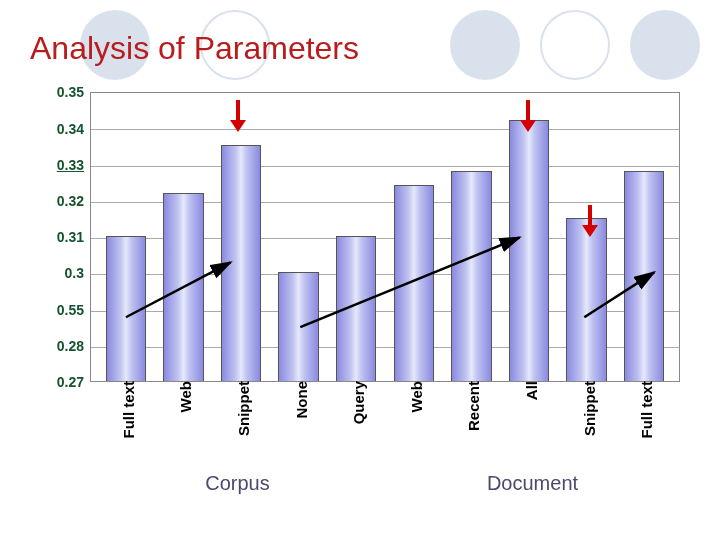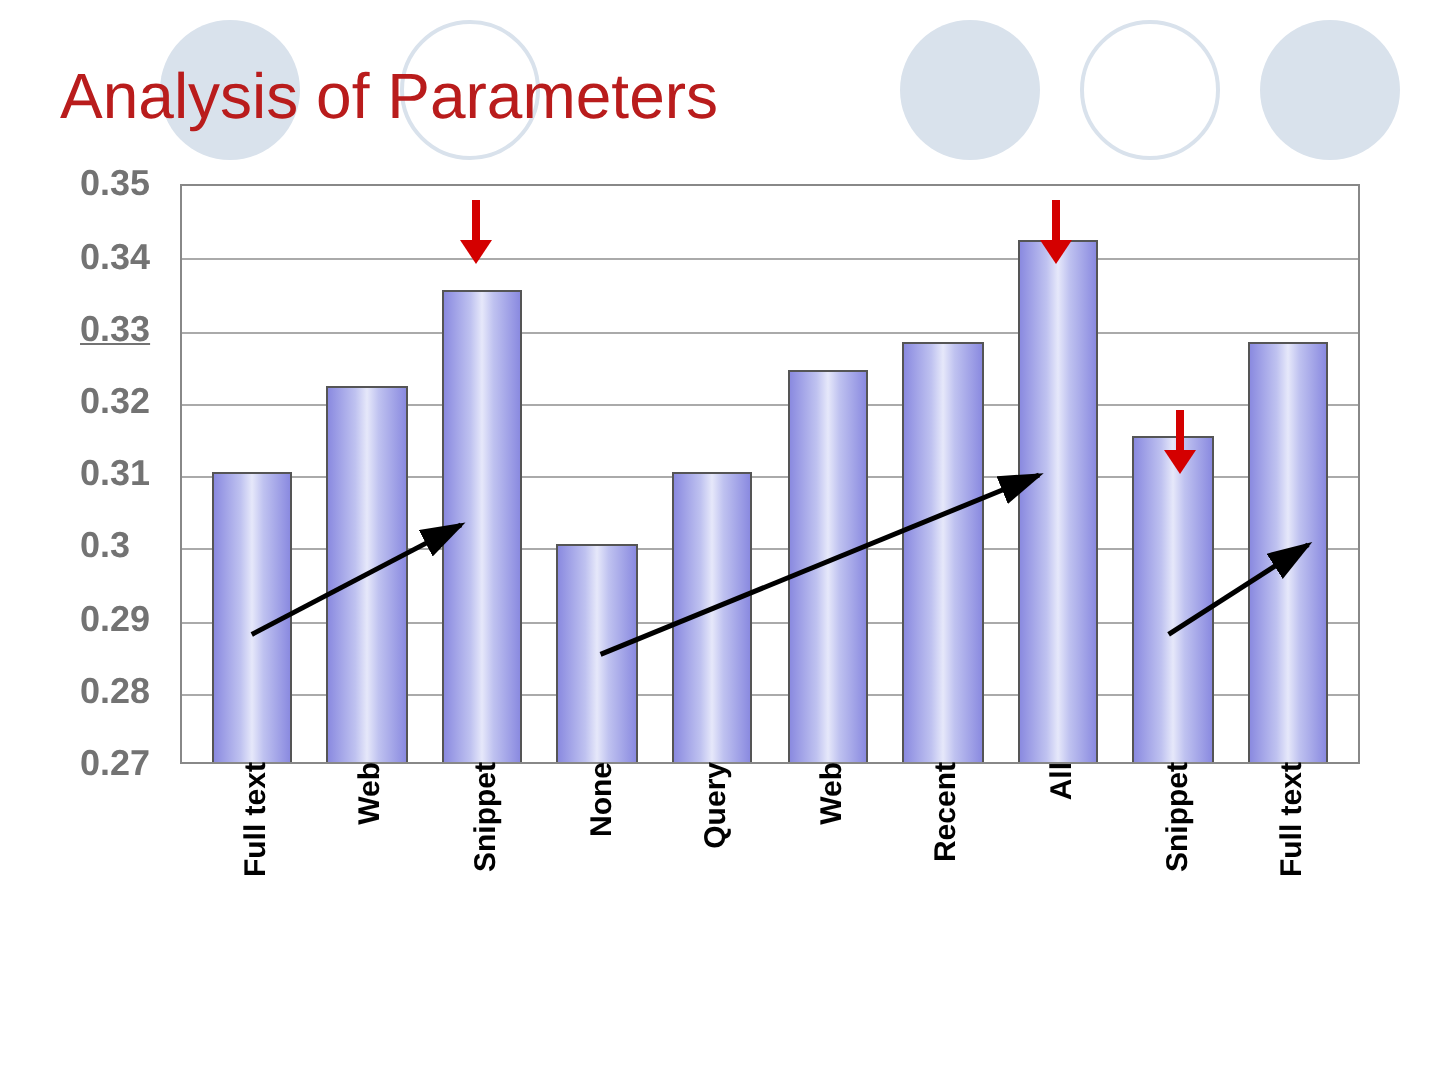--- a/index.html
+++ b/index.html
@@ -61,24 +61,24 @@
     position: absolute;
     left: 0;
     top: 0;
     width: 48px;
     height: 290px;
   }
   .ylabel {
     position: absolute;
     right: 4px;
     width: 44px;
-    text-align: left;
-    font-size: 18px;
+    text-align: right;
+    font-size: 14px;
     font-weight: bold;
-    color: #737373;
+    color: #14532d;
     transform: translateY(-50%);
   }
   .bars {
     position: absolute;
     inset: 0;
     display: flex;
     align-items: flex-end;
     padding: 0 6px;
   }
   .bar-slot {
@@ -155,21 +155,21 @@
   <div class="circ-filled" style="left:630px; top:10px;"></div>
 </div>
 
 <div class="title">Analysis of Parameters</div>
 
 <div class="chart-wrap">
 
   <div class="ylabel-group" id="ylabels">
       <div class="ylabel" style="top: 290px;">0.27</div>
       <div class="ylabel" style="top: 253.75px;">0.28</div>
-      <div class="ylabel" style="top: 217.5px;">0.29</div>
+      <div class="ylabel" style="top: 217.5px;">0.55</div>
       <div class="ylabel" style="top: 181.25px;">0.3</div>
       <div class="ylabel" style="top: 145px;">0.31</div>
       <div class="ylabel" style="top: 108.75px;">0.32</div>
       <div class="ylabel" style="top: 72.5px; text-decoration: underline;">0.33</div>
       <div class="ylabel" style="top: 37px;">0.34</div>
       <div class="ylabel" style="top: 0px;">0.35</div>
     </div>
 
   <div class="plot">
     <div id="gridlines">
@@ -230,20 +230,22 @@
           <path d="M0,0 L0,6 L9,3 z" fill="#000"></path>
         </marker>
       </defs>
       <line x1="35" y1="225" x2="140" y2="170" stroke="#000" stroke-width="2.5" marker-end="url(#ah)"></line>
       <line x1="210" y1="235" x2="430" y2="145" stroke="#000" stroke-width="2.5" marker-end="url(#ah)"></line>
       <line x1="495" y1="225" x2="565" y2="180" stroke="#000" stroke-width="2.5" marker-end="url(#ah)"></line>
     </svg>
   </div>
 
   <div class="group-labels" id="groups">
+      <div class="group-label" style="flex: 3 1 0%;">Corpus</div>
+      <div class="group-label" style="flex: 3 1 0%;">Document</div>
     </div>
 </div>
 
 <div class="red-arrow" style="left:230px; top:100px;">
   <div class="shaft"></div>
     <div class="head"></div>
 </div>
 <div class="red-arrow" style="left:520px; top:100px;">
   <div class="shaft"></div>
     <div class="head"></div>

